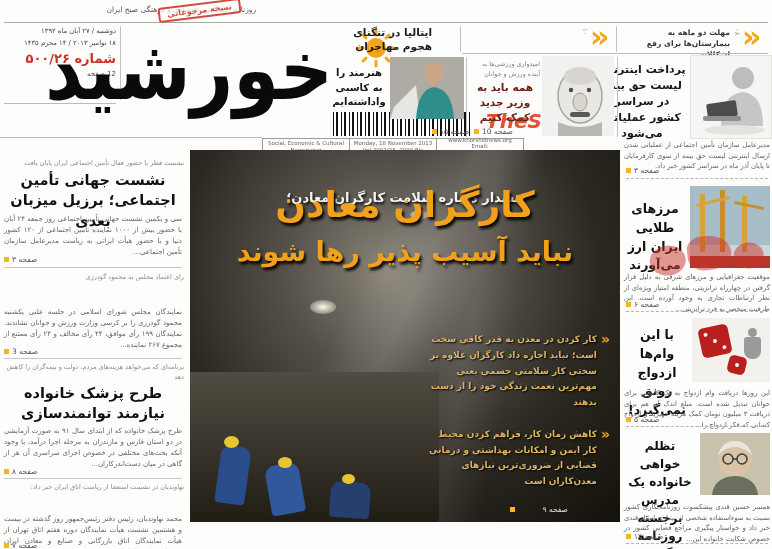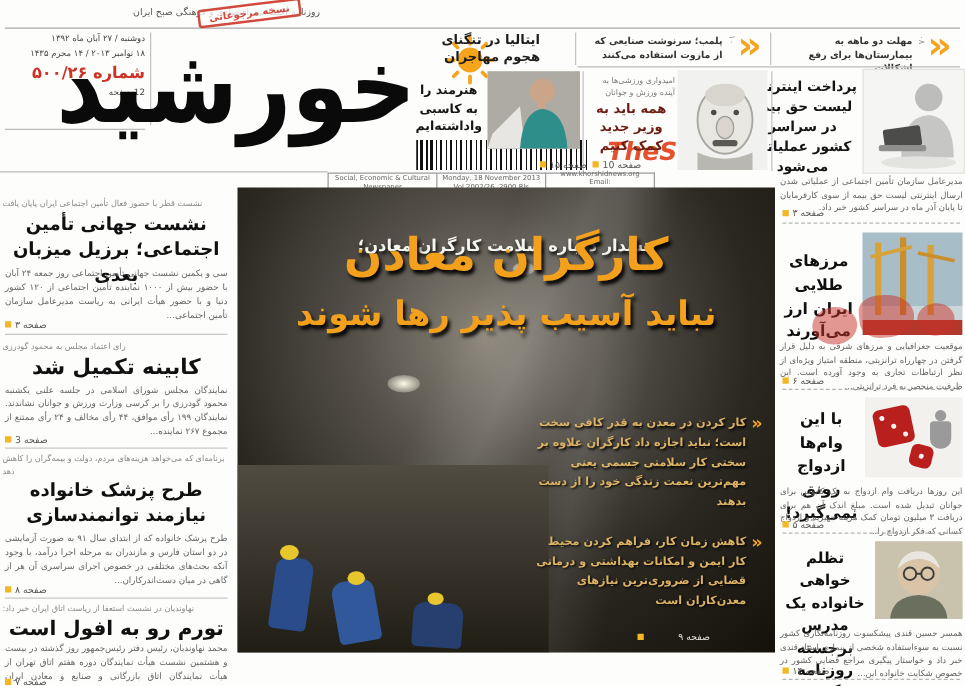--- a/index.html
+++ b/index.html
@@ -62,21 +62,21 @@
   .mh2{left:0;top:86px;width:100%;text-align:center;font-size:27px;font-weight:bold;color:#f3a01c;
      text-shadow:2px 3px 3px rgba(0,0,0,.95);}
   .bullets{right:10px;top:182px;width:186px;}
   .bullet{margin-bottom:16px;display:flex;gap:4px;align-items:flex-start;}
   .bq{color:#f6a41c;font-size:14px;font-weight:bold;line-height:1;}
   .btext{font-size:9px;font-weight:bold;color:#dcb264;line-height:1.75;text-align:right;
      text-shadow:1px 1px 2px #000;}
   .photomarker{color:#e3e3dd;}
 
   
-  .kicker{font-size:6.5px;color:#8a8a8a;text-align:left;line-height:1.5;}
+  .kicker{font-size:6.5px;color:#8a8a8a;text-align:right;line-height:1.5;}
   .lhead{font-weight:bold;color:#101010;text-align:center;line-height:1.4;}
   .bodytxt{font-size:7px;color:#636363;text-align:justify;line-height:1.55;}
   .rhead{font-weight:bold;color:#101010;text-align:right;line-height:1.5;}
 
   .watermark{left:648px;top:232px;width:122px;height:58px;transform:rotate(-5deg);opacity:.5;z-index:4;}
   .wblob{position:absolute;background:#c8332b;border-radius:50%;}
 
   
   #cranes{background:linear-gradient(#a7bdc8 0 72%,#cbd6d9 72% 100%);}
   .crane{position:absolute;background:#d8a23a;}
@@ -133,21 +133,20 @@
   </div>
   <div class="hline" style="left:0;top:137px;width:262px;background:#bbb;"></div>
 
   <div class="abs chev" style="left:742px;top:24px;">«</div>
   <div class="abs pageno" style="left:733px;top:28px;">۰۸</div>
   <div class="abs brieftext" style="left:620px;top:27px;width:110px;">مهلت دو ماهه به بیمارستان‌ها برای رفع اشکالات</div>
   <div class="vline" style="left:616px;top:26px;height:26px;"></div>
 
   <div class="abs chev" style="left:590px;top:24px;">«</div>
   <div class="abs pageno" style="left:581px;top:28px;">۱۰</div>
-  <div class="abs brieftext" style="left:466px;top:27px;width:112px;">پلمب؛ سرنوشت صنایعی که از مازوت استفاده می‌کنند</div>
   <div class="vline" style="left:460px;top:26px;height:26px;"></div>
 
   <div class="abs italy">ایتالیا در تنگنای هجوم مهاجران</div>
   <div class="hline" style="left:462px;top:53px;width:306px;background:#bbb;"></div>
 
   <div class="abs boxheadline" style="left:598px;top:62px;width:88px;font-size:11px;">پرداخت اینترنتی لیست حق بیمه در سراسر کشور عملیاتی می‌شود</div>
   <div class="ph icnbox" style="left:690px;top:55px;width:80px;height:82px;">
     <svg width="80" height="82" viewBox="0 0 80 82">
       <circle cx="52" cy="22" r="11" fill="#bdbdbb"></circle>
       <path d="M30 70 Q30 38 52 36 Q72 38 72 70 Z" fill="#c6c6c4"></path>
@@ -230,39 +229,37 @@
   <div class="abs kicker" style="left:2px;top:159px;width:182px;">نشست قطر با حضور فعال تأمین اجتماعی ایران پایان یافت</div>
   <div class="abs lhead" style="left:2px;top:170px;width:182px;font-size:14.5px;">نشست جهانی تأمین اجتماعی؛ برزیل میزبان بعدی</div>
   <div class="abs bodytxt" style="left:4px;top:214px;width:178px;">سی و یکمین نشست جهانی تأمین اجتماعی روز جمعه ۲۴ آبان با حضور بیش از ۱۰۰۰ نماینده تأمین اجتماعی از ۱۲۰ کشور دنیا و با حضور هیأت ایرانی به ریاست مدیرعامل سازمان تأمین اجتماعی...</div>
   <div class="marker" style="left:4px;top:255px;">
     <span class="sq"></span>
     <span>صفحه ۳</span>
   </div>
   <div class="hline" style="left:4px;top:267px;width:178px;background:#c7c7c7;"></div>
 
   <div class="abs kicker" style="left:2px;top:273px;width:182px;">رای اعتماد مجلس به محمود گودرزی</div>
-  <div class="abs lhead" style="left:2px;top:283px;width:182px;font-size:17px;">کابینه تکمیل شد</div>
   <div class="abs bodytxt" style="left:4px;top:307px;width:178px;">نمایندگان مجلس شورای اسلامی در جلسه علنی یکشنبه محمود گودرزی را بر کرسی وزارت ورزش و جوانان نشاندند. نمایندگان ۱۹۹ رأی موافق، ۴۴ رأی مخالف و ۲۴ رأی ممتنع از مجموع ۲۶۷ نماینده...</div>
   <div class="marker" style="left:4px;top:347px;">
     <span class="sq"></span>
     <span>صفحه 3</span>
   </div>
   <div class="hline" style="left:4px;top:358px;width:178px;background:#c7c7c7;"></div>
 
   <div class="abs kicker" style="left:2px;top:363px;width:182px;">برنامه‌ای که می‌خواهد هزینه‌های مردم، دولت و بیمه‌گران را کاهش دهد</div>
   <div class="abs lhead" style="left:2px;top:383px;width:182px;font-size:14.5px;">طرح پزشک خانواده نیازمند توانمندسازی</div>
   <div class="abs bodytxt" style="left:4px;top:426px;width:178px;">طرح پزشک خانواده که از ابتدای سال ۹۱ به صورت آزمایشی در دو استان فارس و مازندران به مرحله اجرا درآمد، با وجود آنکه بحث‌های مختلفی در خصوص اجرای سراسری آن هر از گاهی در میان دست‌اندرکاران...</div>
   <div class="marker" style="left:4px;top:467px;">
     <span class="sq"></span>
     <span>صفحه ۸</span>
   </div>
   <div class="hline" style="left:4px;top:478px;width:178px;background:#c7c7c7;"></div>
 
   <div class="abs kicker" style="left:2px;top:483px;width:182px;">نهاوندیان در نشست استعفا از ریاست اتاق ایران خبر داد:</div>
-  <div class="abs lhead" style="left:2px;top:492px;width:182px;font-size:16px;">تورم رو به افول است</div>
   <div class="abs bodytxt" style="left:4px;top:514px;width:178px;">محمد نهاوندیان، رئیس دفتر رئیس‌جمهور روز گذشته در بیست و هشتمین نشست هیأت نمایندگان دوره هفتم اتاق تهران از هیأت نمایندگان اتاق بازرگانی و صنایع و معادن ایران درخواست کرد تا با...</div>
   <div class="marker" style="left:4px;top:541px;">
     <span class="sq"></span>
     <span>صفحه ۷</span>
   </div>
 
   <div class="abs bodytxt" style="left:624px;top:140px;width:146px;font-size:6.8px;">مدیرعامل سازمان تأمین اجتماعی از عملیاتی شدن ارسال اینترنتی لیست حق بیمه از سوی کارفرمایان تا پایان آذر ماه در سراسر کشور خبر داد.</div>
   <div class="marker" style="left:626px;top:166px;">
     <span class="sq"></span>
     <span>صفحه ۳</span>

